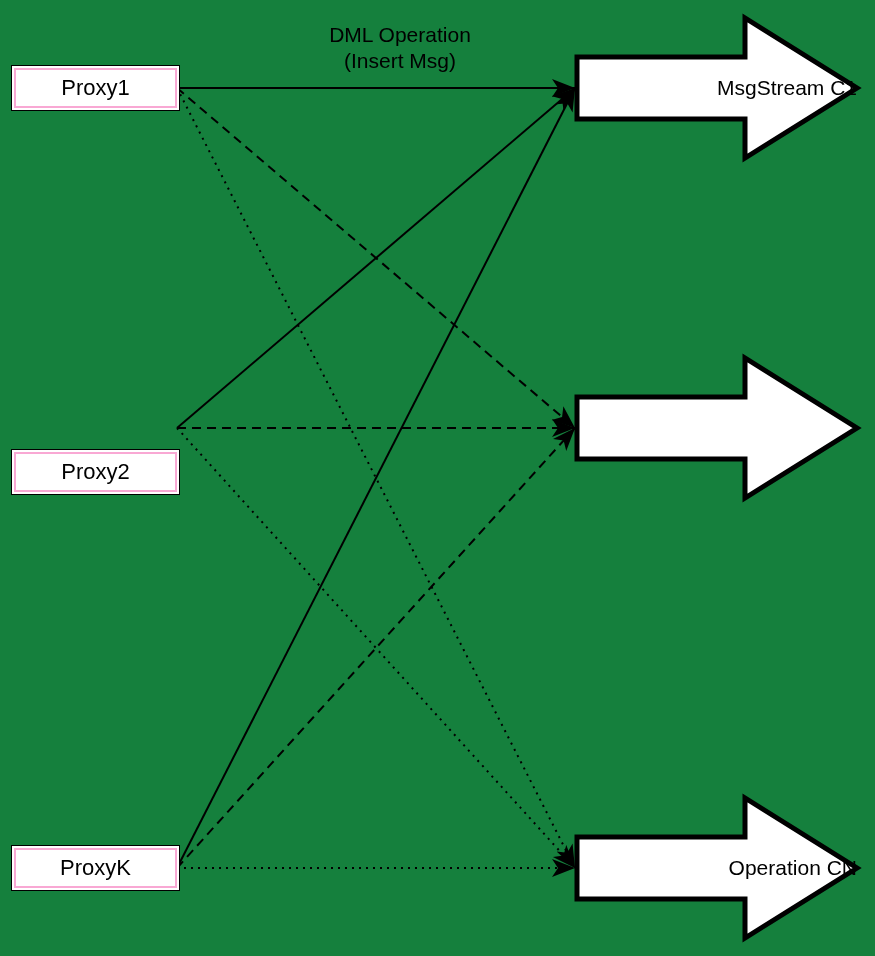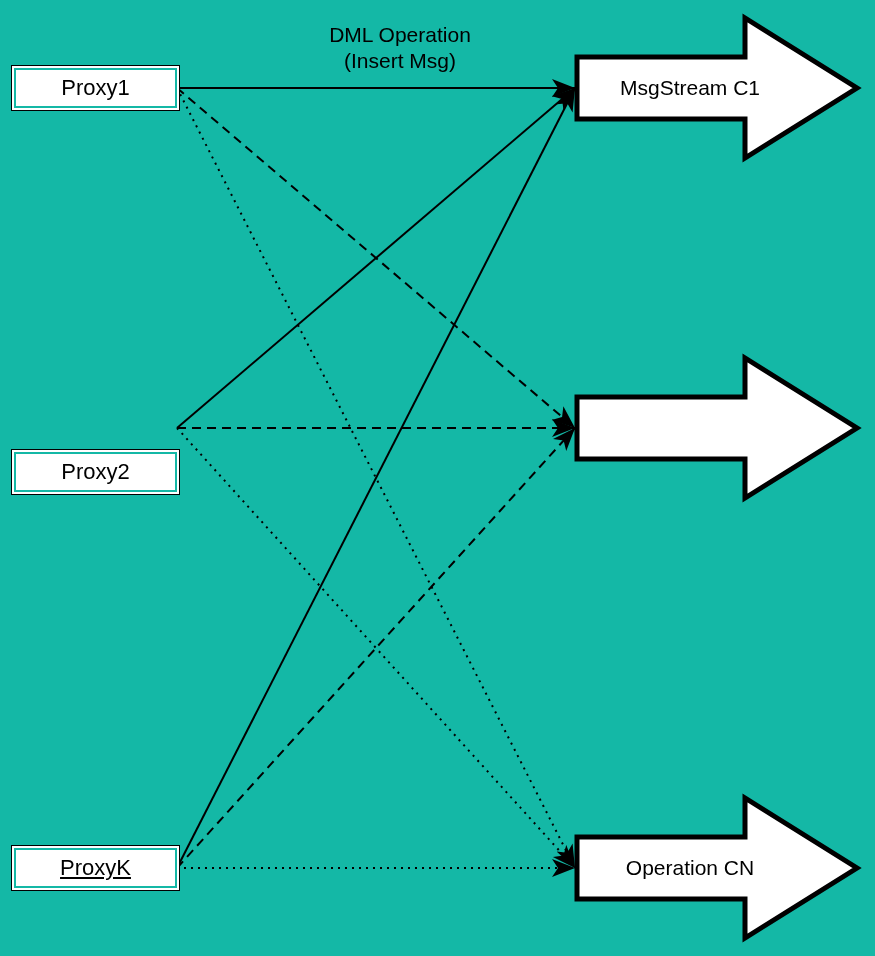--- a/index.html
+++ b/index.html
@@ -5,21 +5,21 @@
   html, body {
     margin: 0;
     padding: 0;
     background: #ffffff;
     font-family: "Liberation Sans", sans-serif;
   }
   .canvas {
     position: relative;
     width: 875px;
     height: 956px;
-    background: #14b8a6;
+    background: #15803d;
     overflow: hidden;
   }
   svg.diagram-layer {
     position: absolute;
     left: 0;
     top: 0;
   }
   .edge-solid {
     stroke: #000000;
     stroke-width: 2;
@@ -42,38 +42,38 @@
     stroke: #000000;
     stroke-width: 5;
     stroke-linejoin: miter;
   }
   .proxy-box {
     position: absolute;
     box-sizing: border-box;
     width: 163px;
     height: 40px;
     background: #ffffff;
-    border: 2px solid #14b8a6;
+    border: 2px solid #f9a8d4;
     box-shadow: 0 0 0 2px #ffffff, 0 0 0 3px #000000;
     display: flex;
     align-items: center;
     justify-content: center;
     font-size: 22px;
     color: #000000;
   }
   .proxy-box.p1 { left: 14px; top: 68px; }
   .proxy-box.p2 { left: 14px; top: 408px; margin-top: 44px; }
-  .proxy-box.pk { left: 14px; top: 848px; text-decoration: underline; }
+  .proxy-box.pk { left: 14px; top: 848px; }
   .stream-label {
     position: absolute;
-    left: 550px;
+    left: 577px;
     width: 280px;
     height: 26px;
     line-height: 26px;
-    text-align: center;
+    text-align: right;
     font-size: 21px;
     color: #000000;
   }
   .stream-label.c1 { top: 75px; }
   .stream-label.c2 { top: 415px; }
   .stream-label.cn { top: 855px; }
   .edge-annotation {
     position: absolute;
     left: 310px;
     top: 22px;

